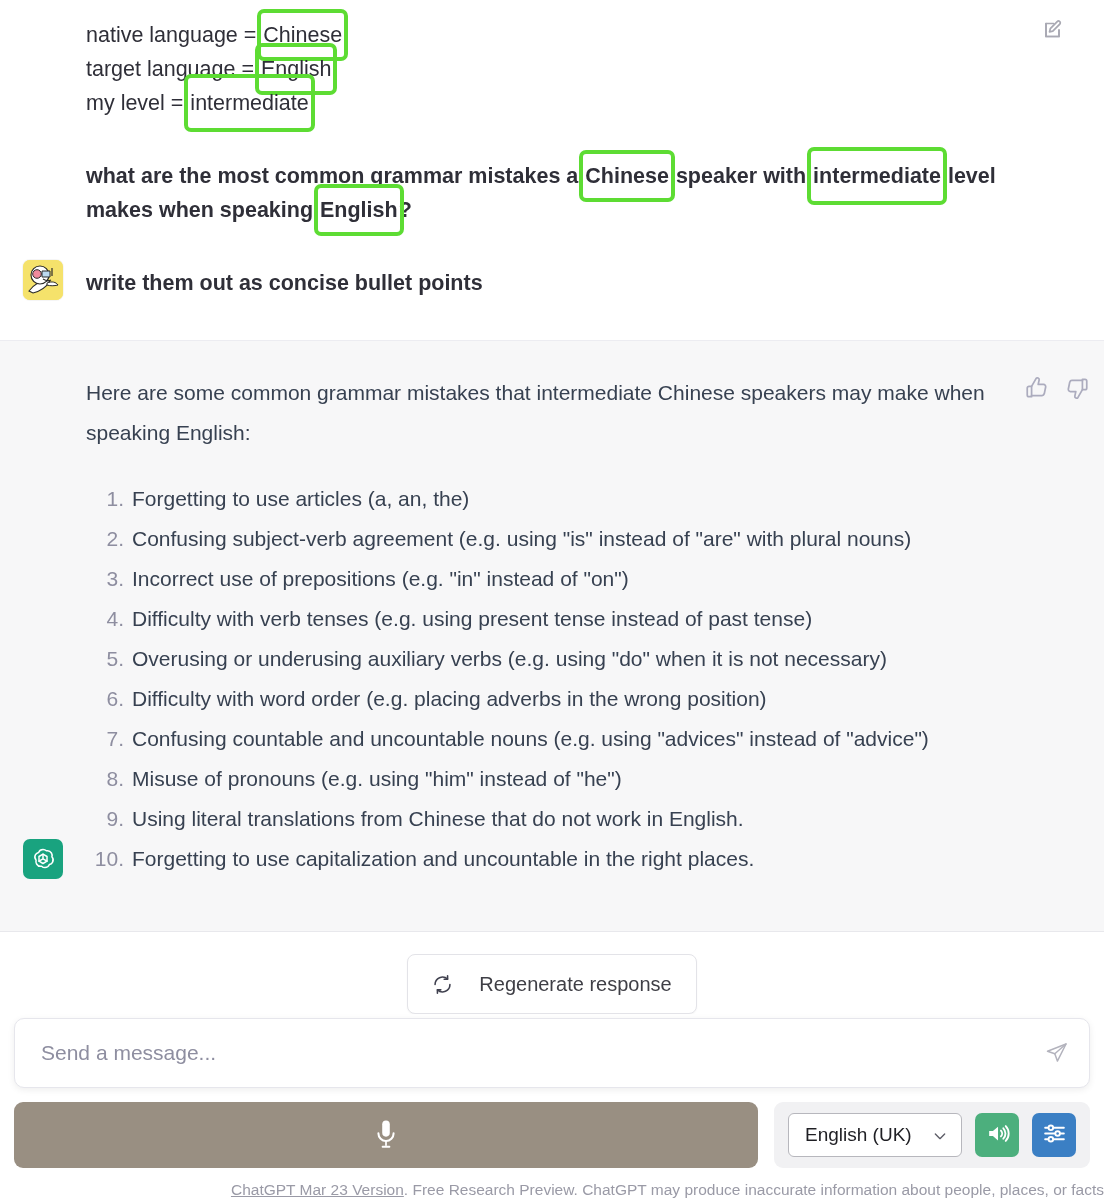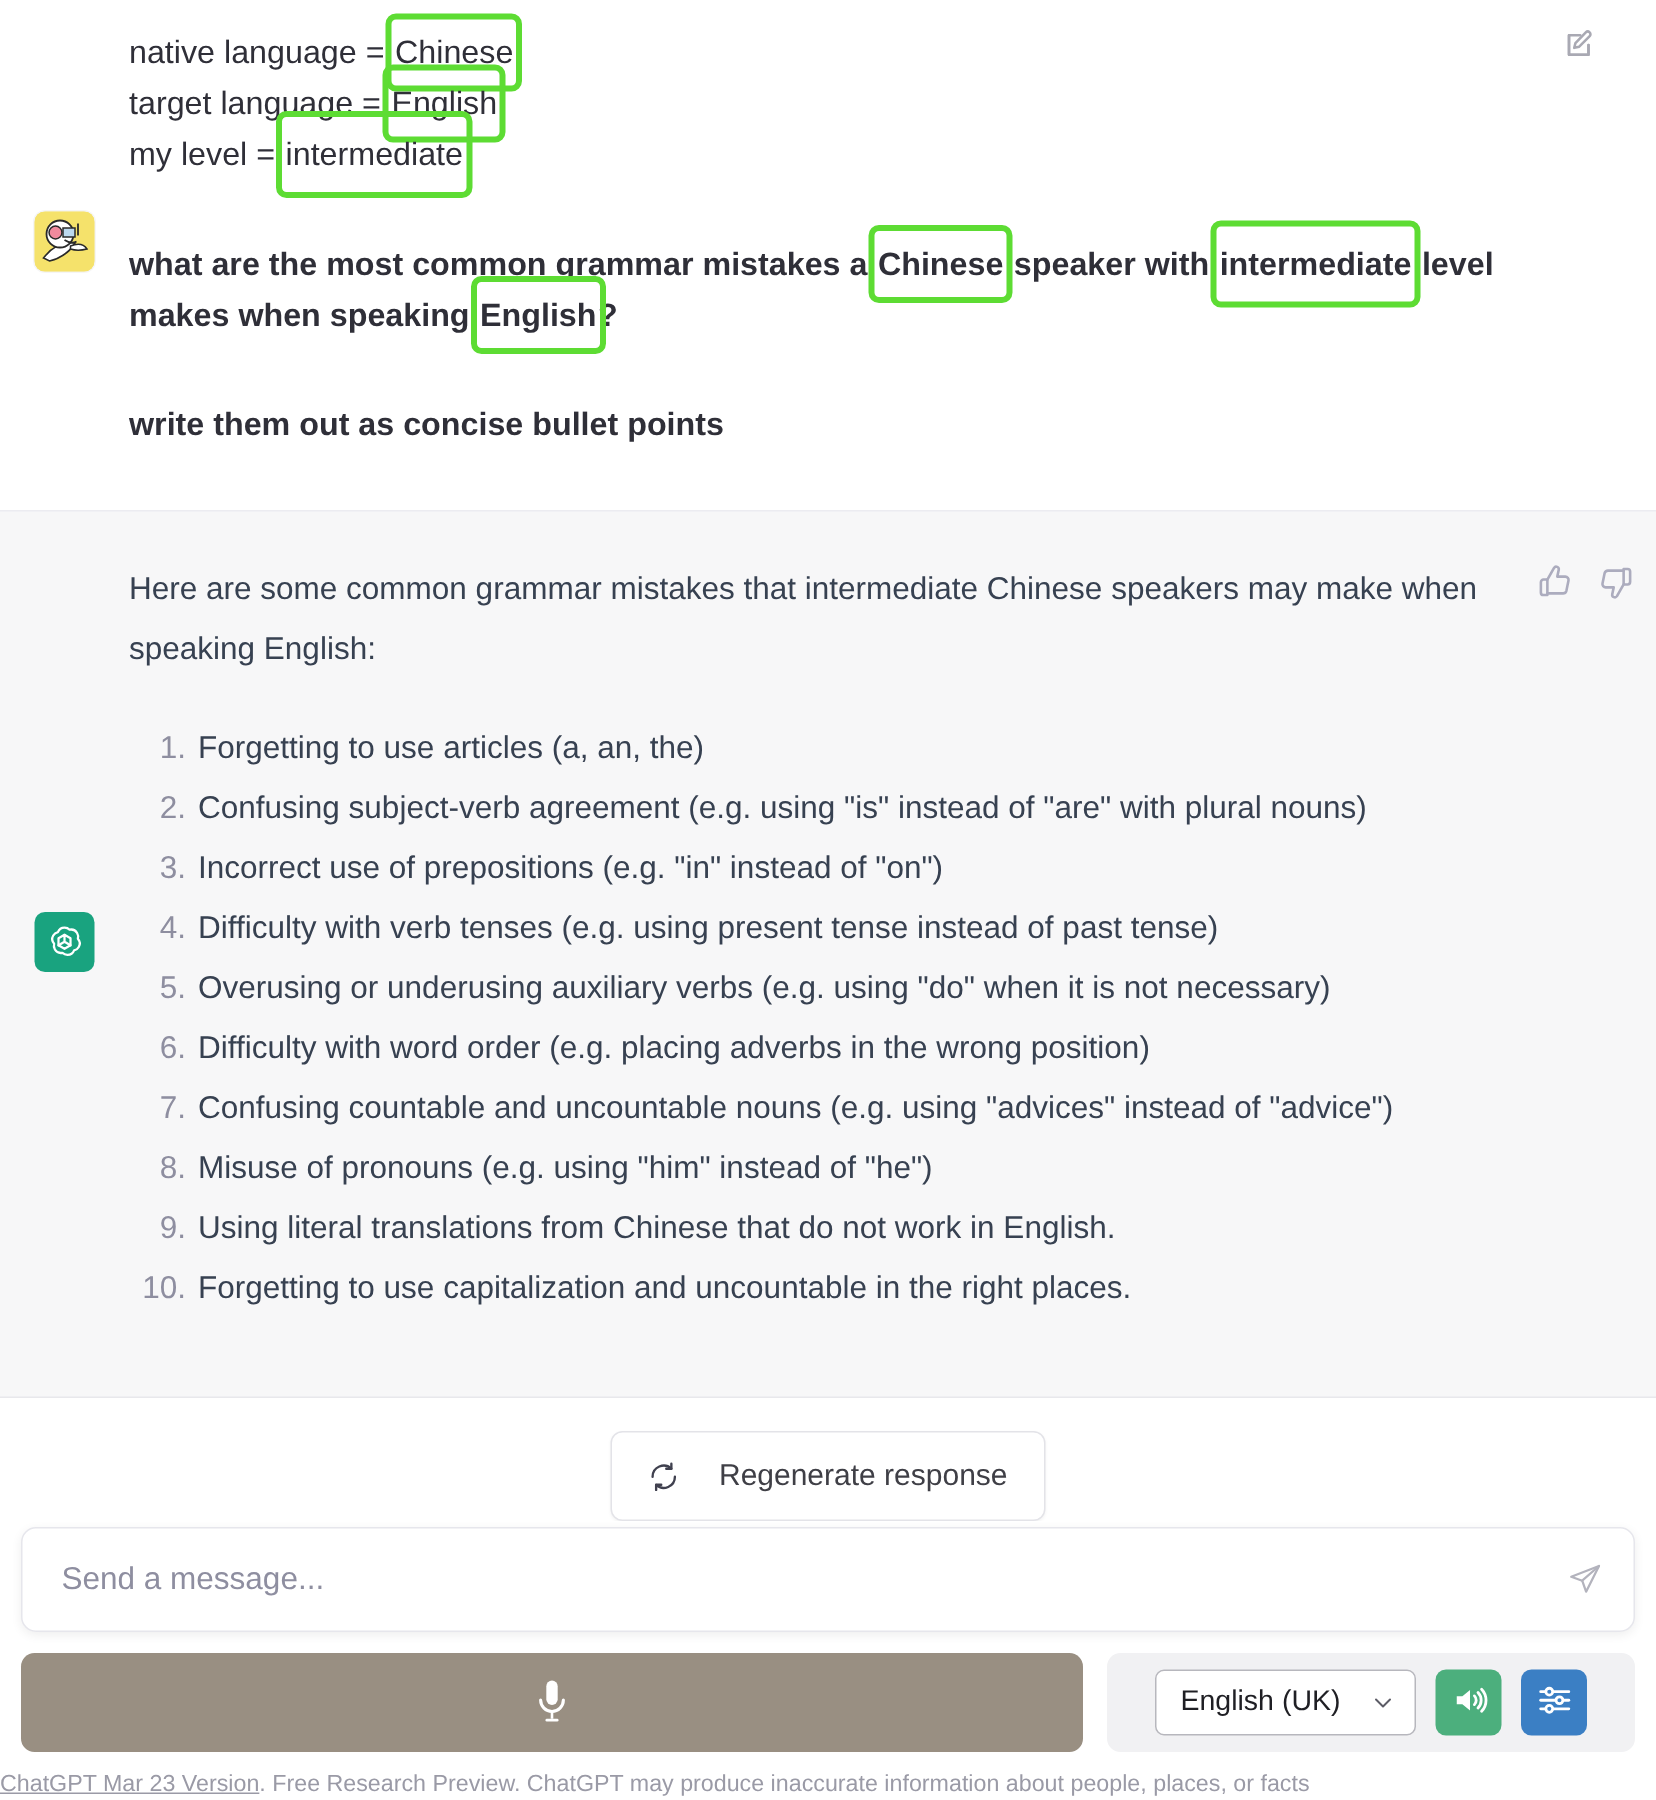--- a/index.html
+++ b/index.html
@@ -24,21 +24,21 @@
   .user-block {
     position: relative;
     background: #ffffff;
     padding: 18px 0 26px 0;
     height: 340px;
   }
 
   .msg-row {
     position: relative;
     display: flex;
-    align-items: center;
+    align-items: flex-end;
   }
 
   .avatar-col {
     width: 86px;
     flex: 0 0 86px;
     display: flex;
     justify-content: center;
     padding-top: 4px;
   }
 
@@ -238,21 +238,21 @@
   }
   .mic-icon { width: 26px; height: 34px; color: #ffffff; }
 
   .voice-controls {
     flex: 0 0 auto;
     display: flex;
     align-items: center;
     gap: 13px;
     background: #f1f1f3;
     border-radius: 9px;
-    padding: 10px 32px;
+    padding: 10px 14px;
     height: 66px;
   }
 
   .lang-select {
     position: relative;
     background: #ffffff;
     border: 1px solid #b7b7bd;
     border-radius: 6px;
     height: 44px;
     min-width: 174px;
@@ -275,21 +275,21 @@
     justify-content: center;
     border: none;
     cursor: pointer;
   }
   .btn-speaker { background: #4caf7d; }
   .btn-settings { background: #3b7fc4; }
   .icon-btn svg { width: 25px; height: 25px; color: #ffffff; }
 
   
   .footer {
-    text-align: left;
+    text-align: right;
     font-size: 15.5px;
     color: #9a9aa6;
     padding-top: 3px;
   }
   .footer a {
     color: #9a9aa6;
     text-decoration: underline;
   }
 </style>
 </head>

